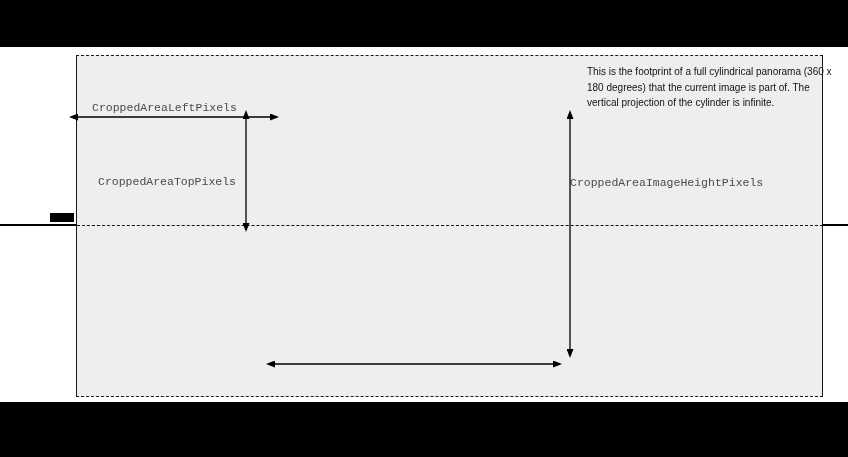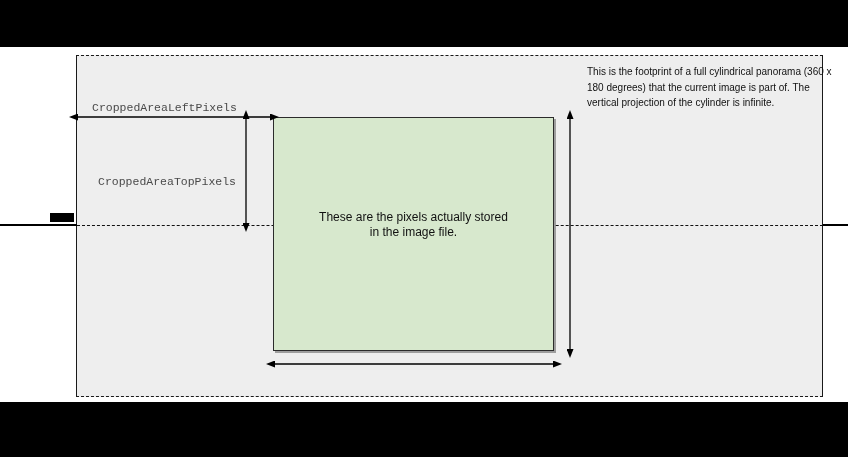--- a/index.html
+++ b/index.html
@@ -141,29 +141,26 @@
 
   <div class="white-band"></div>
 
   <div class="panorama-panel"></div>
 
   <div class="horizon-left"></div>
   <div class="horizon-dashed"></div>
   <div class="horizon-right"></div>
   <div class="horizon-marker"></div>
 
-  <div class="stored-box">
-    <div class="stored-box-text">These are the pixels actually stored
-in the image file.</div>
-  </div>
 
   <div class="note">This is the footprint of a full cylindrical panorama (360 x 180 degrees) that the current image is part of.  The vertical projection of the cylinder is infinite.</div>
 
   <div class="code-label lbl-left">CroppedAreaLeftPixels</div>
   <div class="code-label lbl-top">CroppedAreaTopPixels</div>
+  <div class="code-label lbl-height">CroppedAreaImageHeightPixels</div>
 
   <svg class="arrows" viewBox="0 0 848 457">
     <defs>
       <marker id="ah-start" markerWidth="9" markerHeight="7" refX="8" refY="3.5" orient="auto" markerUnits="userSpaceOnUse">
         <polygon points="9,0 9,7 0,3.5" fill="#000000"></polygon>
       </marker>
       <marker id="ah-end" markerWidth="9" markerHeight="7" refX="1" refY="3.5" orient="auto" markerUnits="userSpaceOnUse">
         <polygon points="0,0 0,7 9,3.5" fill="#000000"></polygon>
       </marker>
     </defs>

